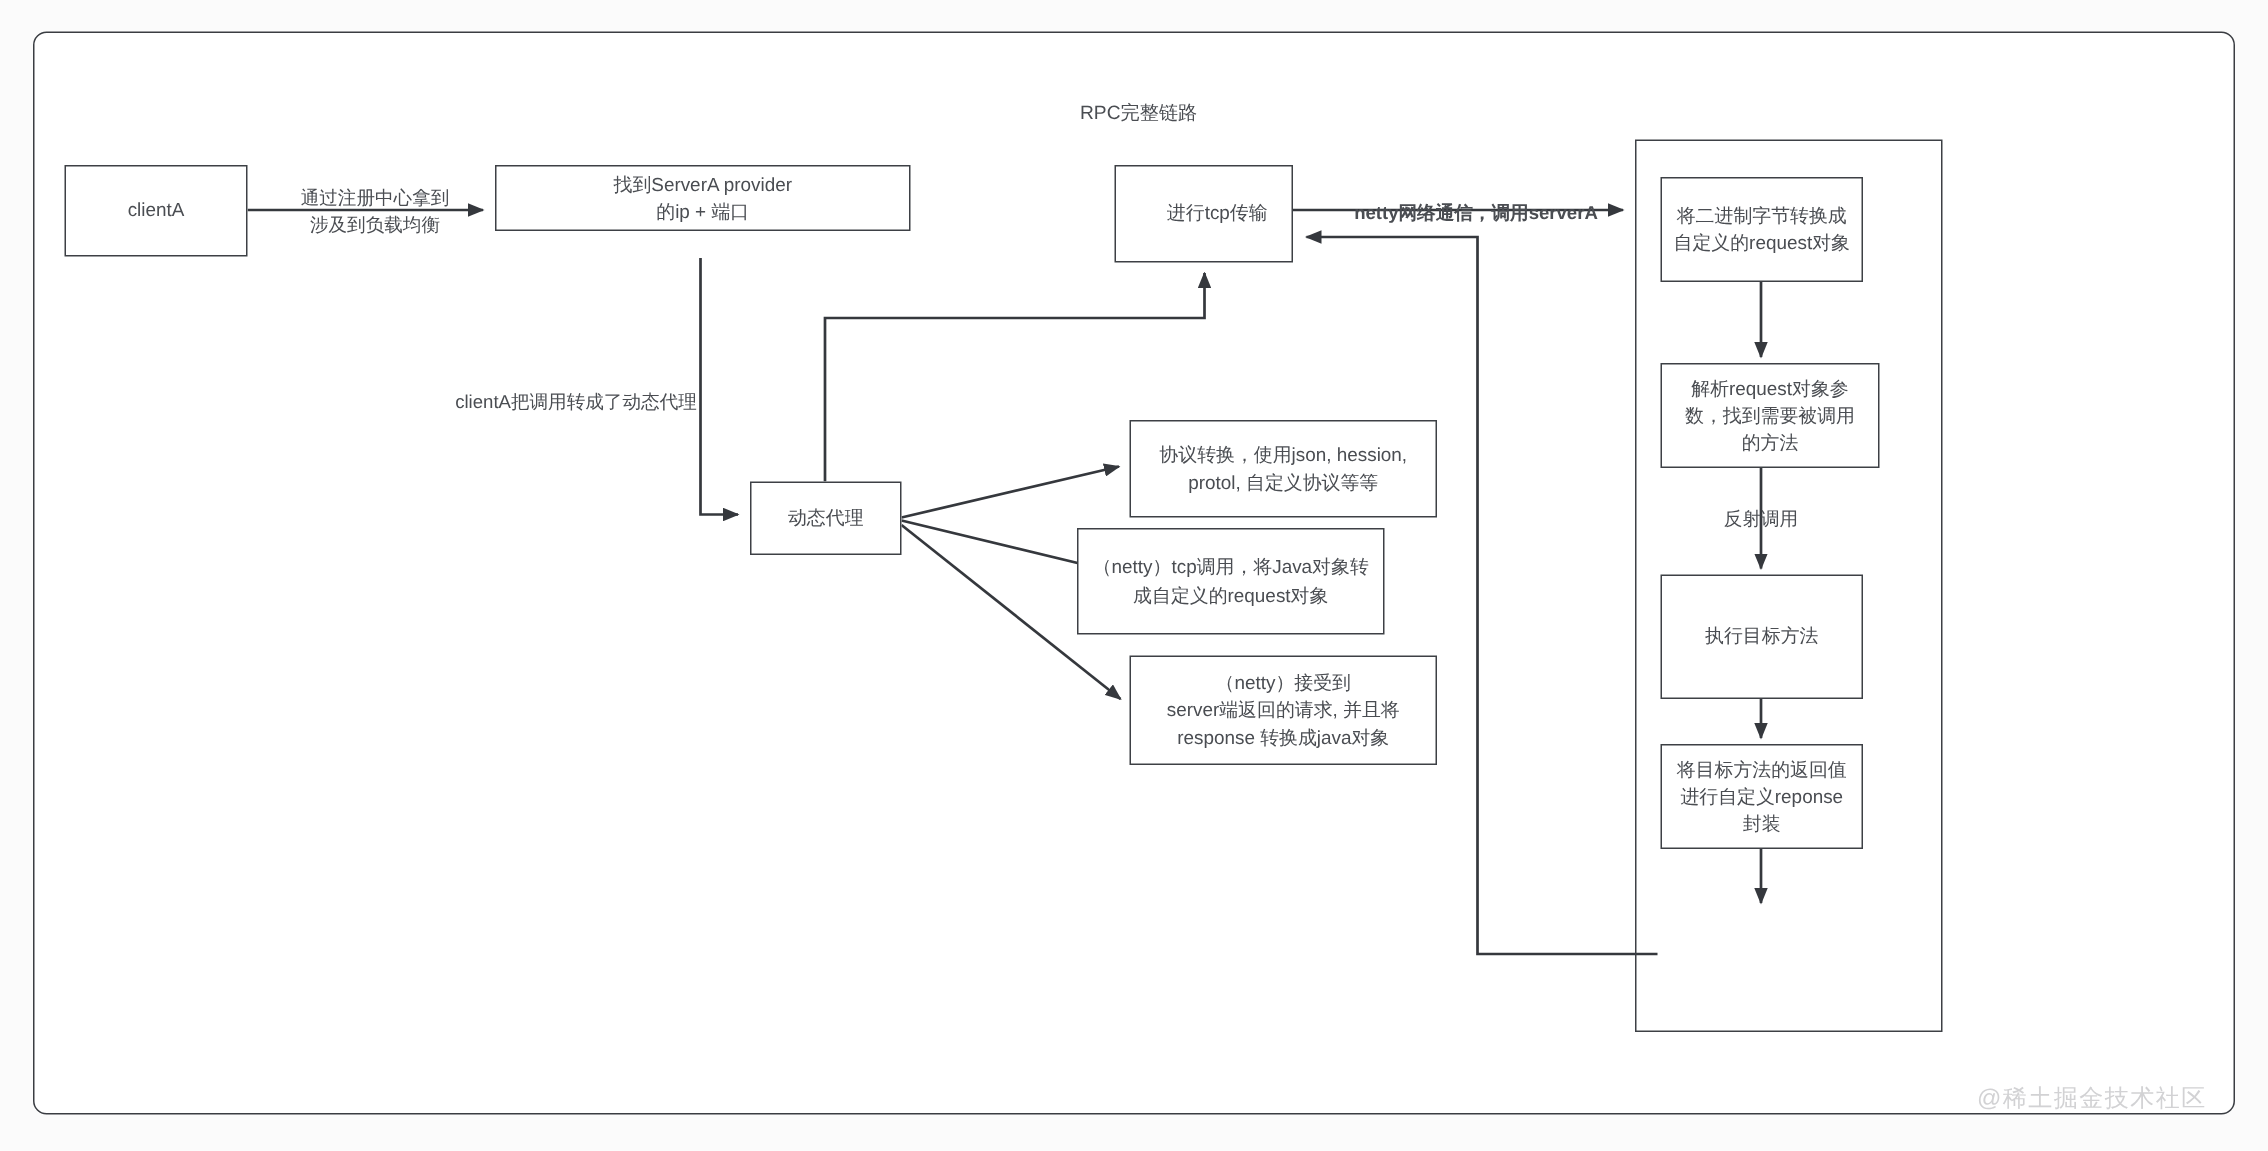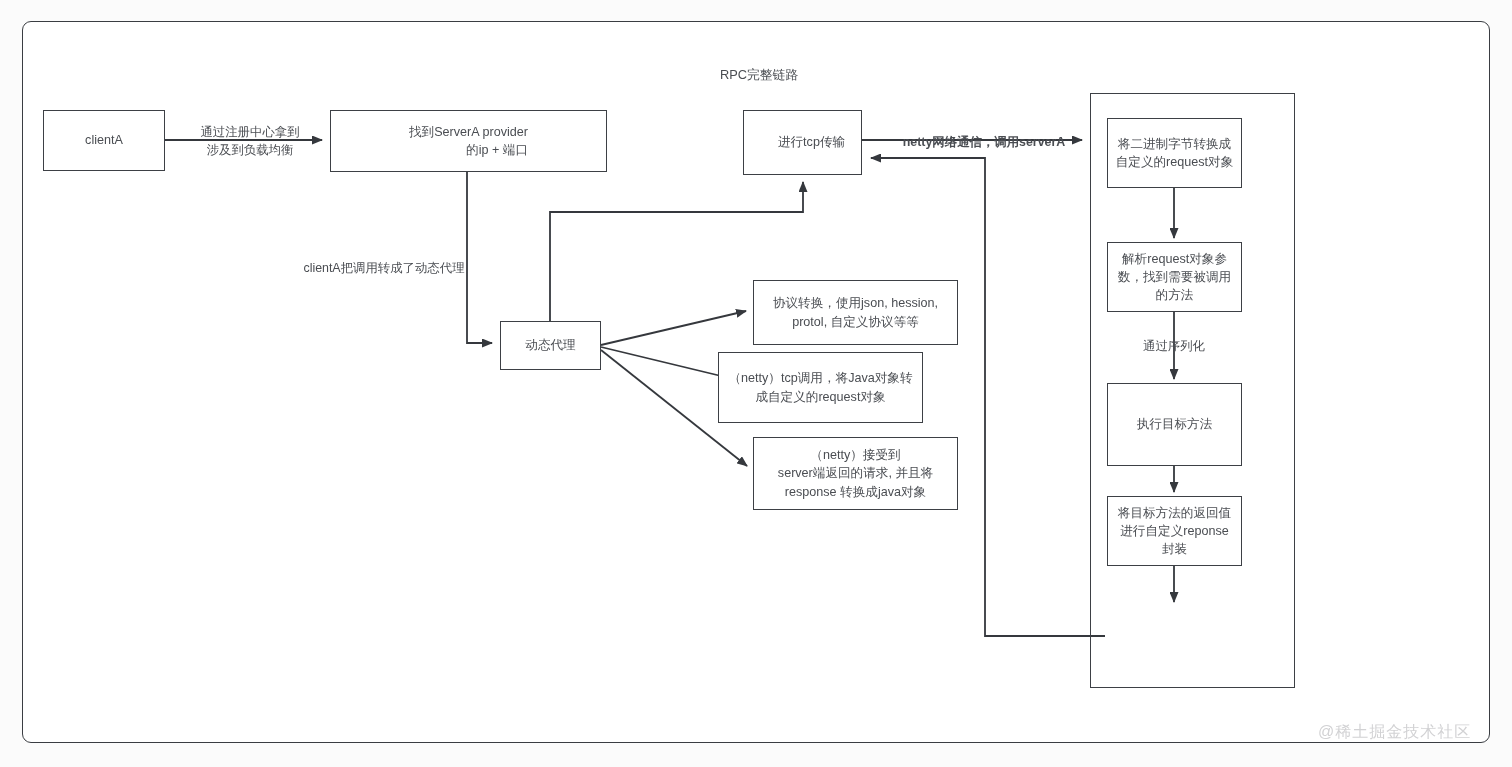--- a/index.html
+++ b/index.html
@@ -109,21 +109,21 @@
     <path d="M1174,452 L1174,492" stroke="#35383d" stroke-width="1.8" fill="none" marker-end="url(#arr)"></path>
     <path d="M1174,566 L1174,602" stroke="#35383d" stroke-width="1.8" fill="none" marker-end="url(#arr)"></path>
   </svg>
 
   <div class="diagram-title" style="left:720px; top:67px;">RPC完整链路</div>
 
   <div class="node" style="left:43px; top:110px; width:122px; height:61px;">
     <span class="txt">clientA</span>
   </div>
 
-  <div class="node" style="left:330px; top:110px; width:277px; height:62px;text-align:right;">
+  <div class="node" style="left:330px; top:110px; width:277px; height:44px;">
     <span class="txt">找到ServerA provider
 的ip + 端口</span>
   </div>
 
   <div class="node" style="left:743px; top:110px; width:119px; height:65px;padding-left:24px;">
     <span class="txt">进行tcp传输</span>
   </div>
 
   <div class="node" style="left:500px; top:321px; width:101px; height:49px;">
     <span class="txt">动态代理</span>
@@ -145,21 +145,21 @@
 response 转换成java对象</span>
   </div>
 
   <div class="group-box" style="left:1090px; top:93px; width:205px; height:595px;"></div>
 
   <div class="node" style="left:1107px; top:118px; width:135px; height:70px;">
     <span class="txt">将二进制字节转换成
 自定义的request对象</span>
   </div>
 
-  <div class="node" style="left:1107px; top:242px; width:135px; height:70px;">
+  <div class="node" style="left:1107px; top:242px; width:146px; height:70px;">
     <span class="txt">解析request对象参
 数，找到需要被调用
 的方法</span>
   </div>
 
   <div class="node" style="left:1107px; top:383px; width:135px; height:83px;">
     <span class="txt">执行目标方法</span>
   </div>
 
   <div class="node" style="left:1107px; top:496px; width:135px; height:70px;">
@@ -169,16 +169,16 @@
   </div>
 
 
   <div class="edge-label" style="left:190px; top:124px; width:120px;">通过注册中心拿到
 涉及到负载均衡</div>
 
   <div class="edge-label" style="left:296px; top:260px; width:176px;">clientA把调用转成了动态代理</div>
 
   <div class="edge-label" style="left:898px; top:134px; width:172px;font-weight:bold;">netty网络通信，调用serverA</div>
 
-  <div class="edge-label" style="left:1134px; top:338px; width:80px;">通过序列化</div>
+  <div class="edge-label" style="left:1134px; top:338px; width:80px;">反射调用</div>
 
   <div class="watermark" style="left:1318px; top:722px;">@稀土掘金技术社区</div>
 </div>
 
 </body></html>

